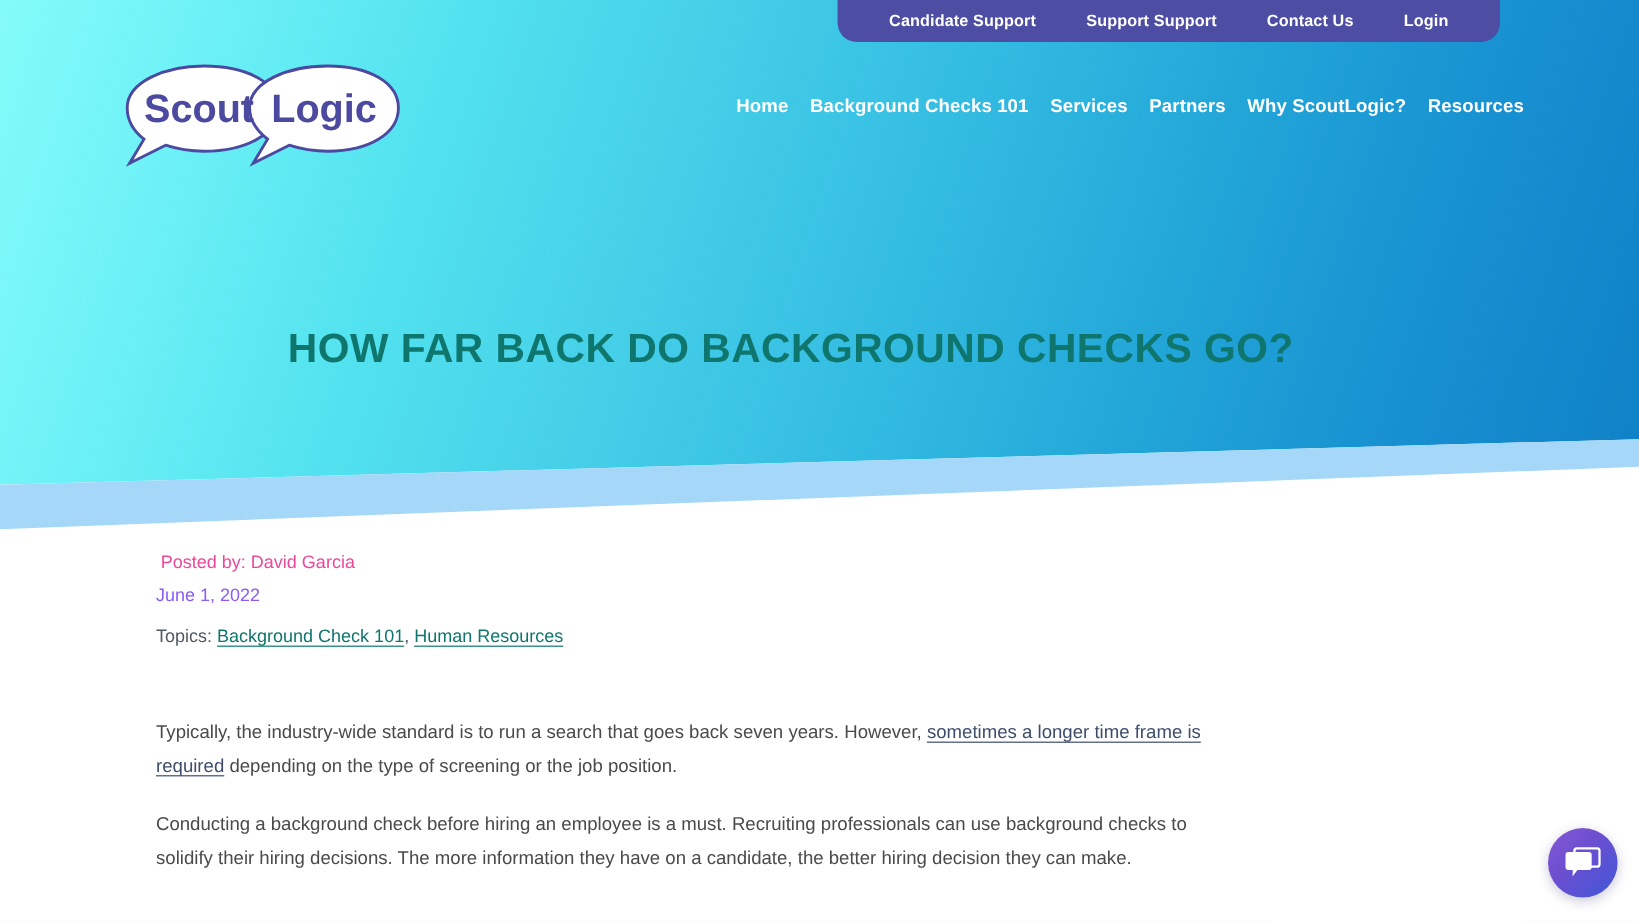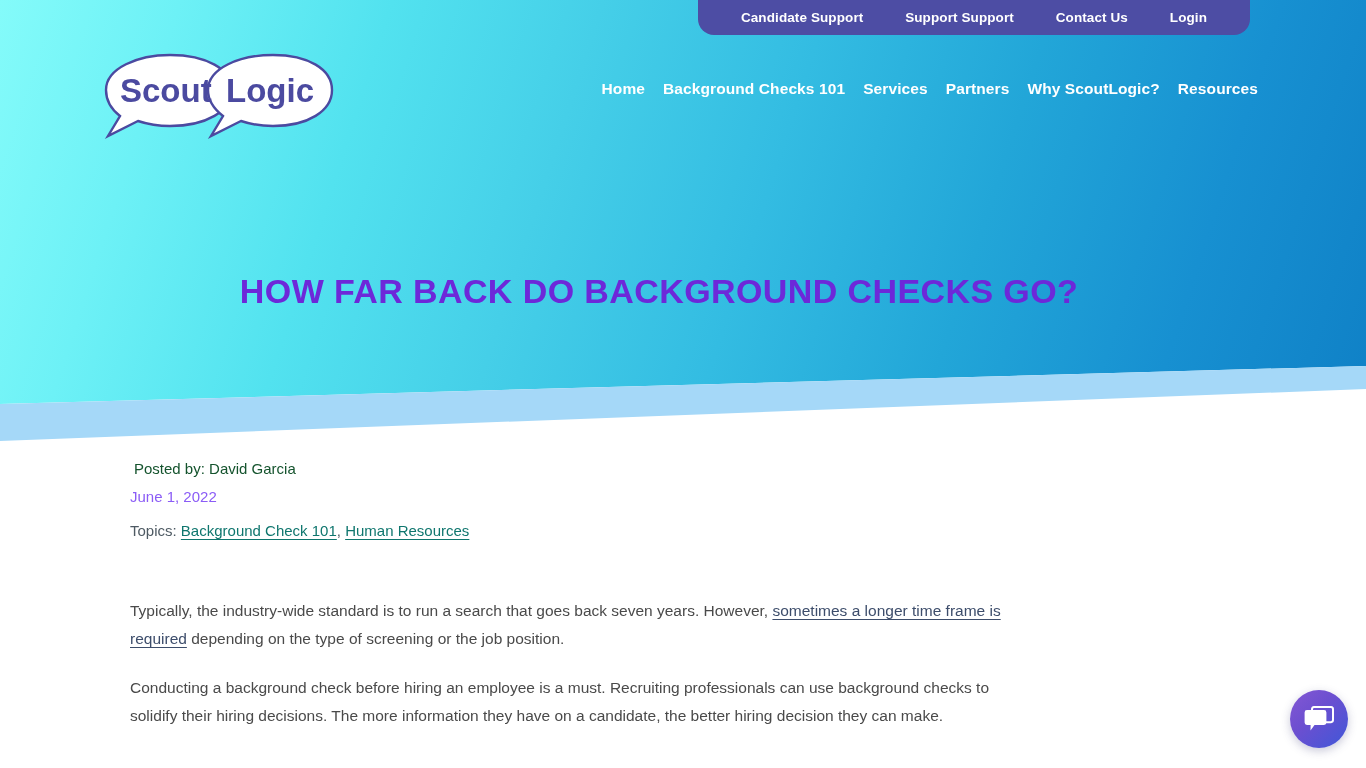--- a/index.html
+++ b/index.html
@@ -90,21 +90,21 @@
     top: 50px;
     width: 240px;
     height: 92px;
     z-index: 25;
   }
   .logo svg { display: block; }
 
   
   .main-nav {
     position: absolute;
-    right: 108px;
+    right: 96px;
     top: 80px;
     display: flex;
     align-items: center;
     gap: 18px;
     z-index: 25;
   }
   .nav-link {
     color: #ffffff;
     font-size: 15.5px;
     font-weight: 600;
@@ -114,39 +114,39 @@
     cursor: pointer;
   }
 
   
   .hero-title {
     position: absolute;
     left: 0;
     top: 272px;
     width: 1318px;
     text-align: center;
-    color: #6d28d9;
+    color: #0f766e;
     font-size: 34px;
     font-weight: 700;
     letter-spacing: 0.4px;
     z-index: 20;
   }
 
   
   .article {
     position: absolute;
     left: 130px;
     top: 455px;
     width: 880px;
     z-index: 10;
   }
 
   .meta-author {
     font-size: 15px;
-    color: #14532d;
+    color: #ec4899;
     line-height: 28px;
     padding-left: 4px;
   }
   .meta-date {
     font-size: 15px;
     color: #8b5cf6;
     line-height: 28px;
   }
   .meta-topics {
     font-size: 15px;

